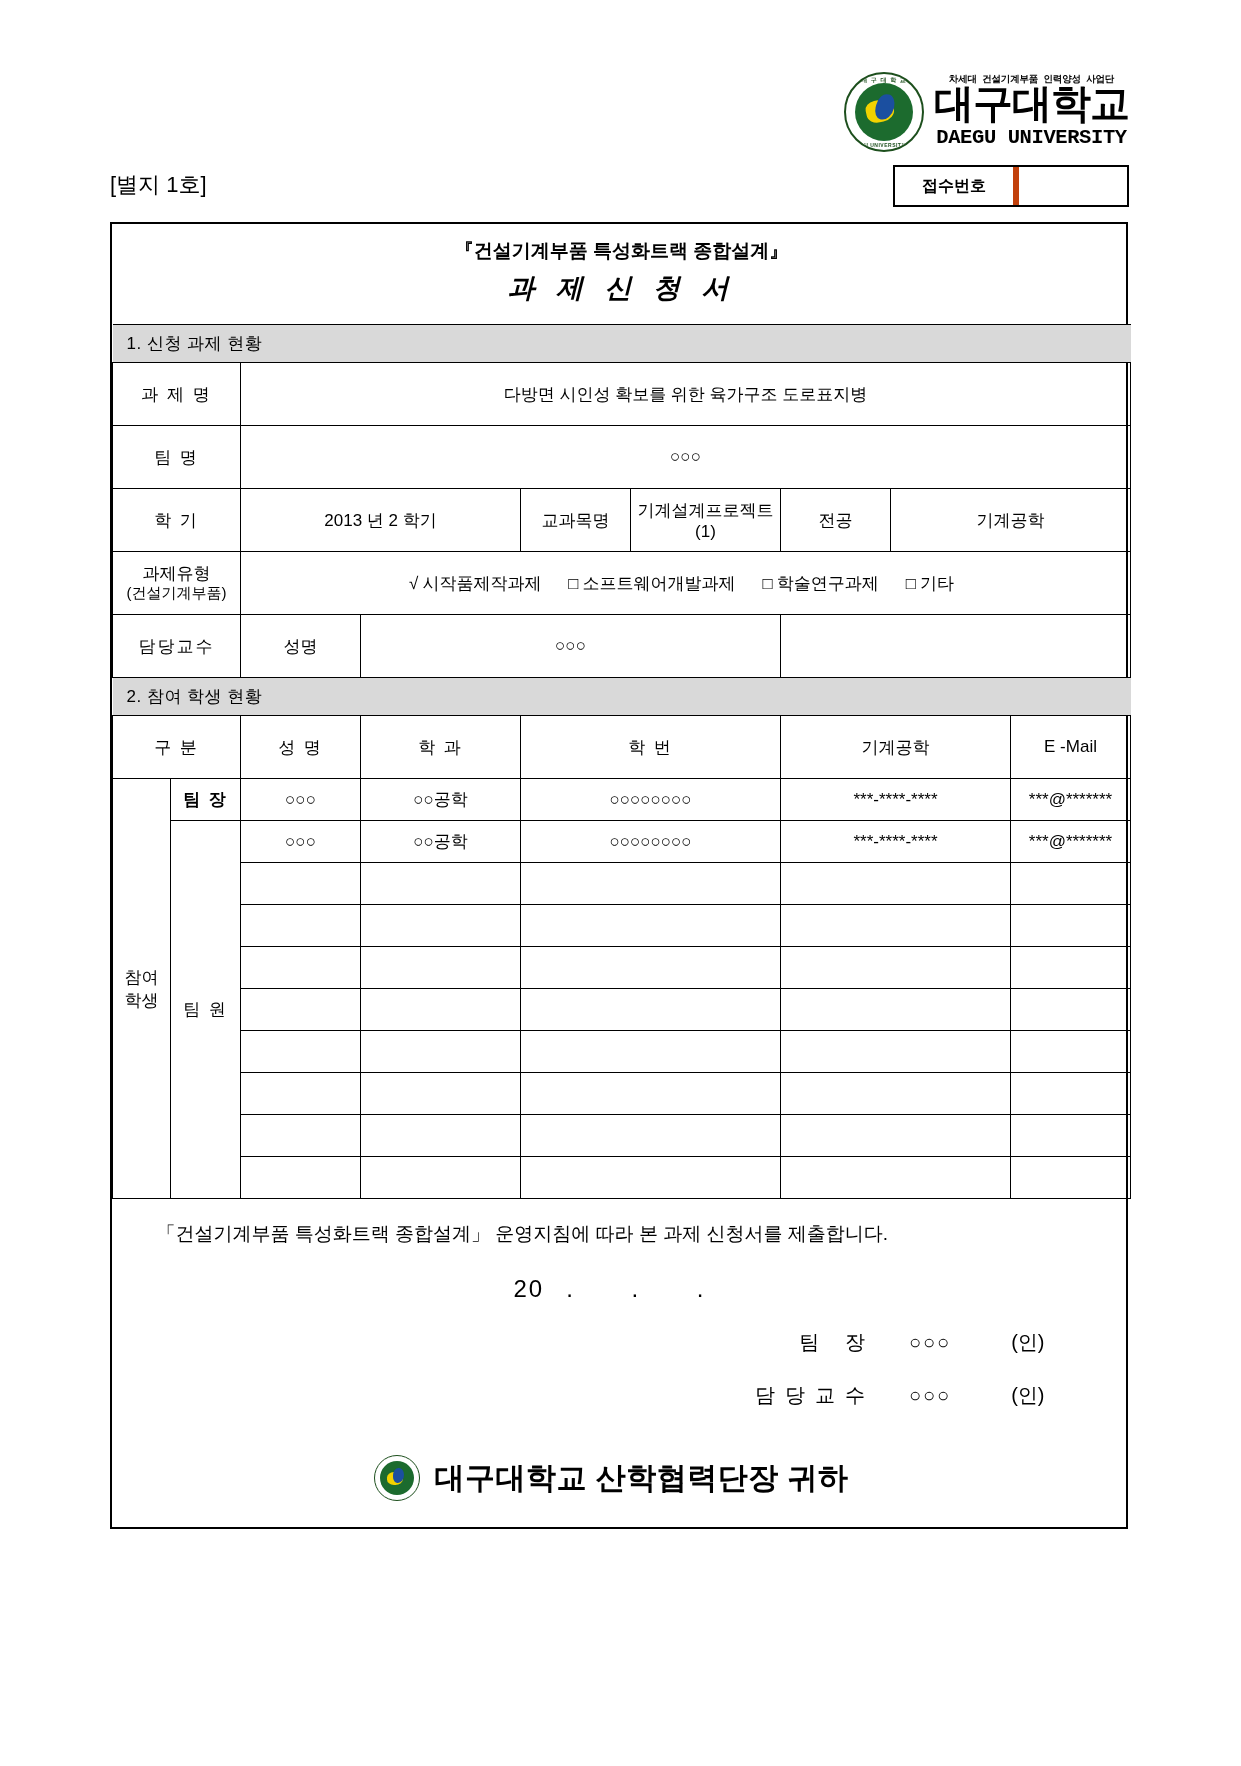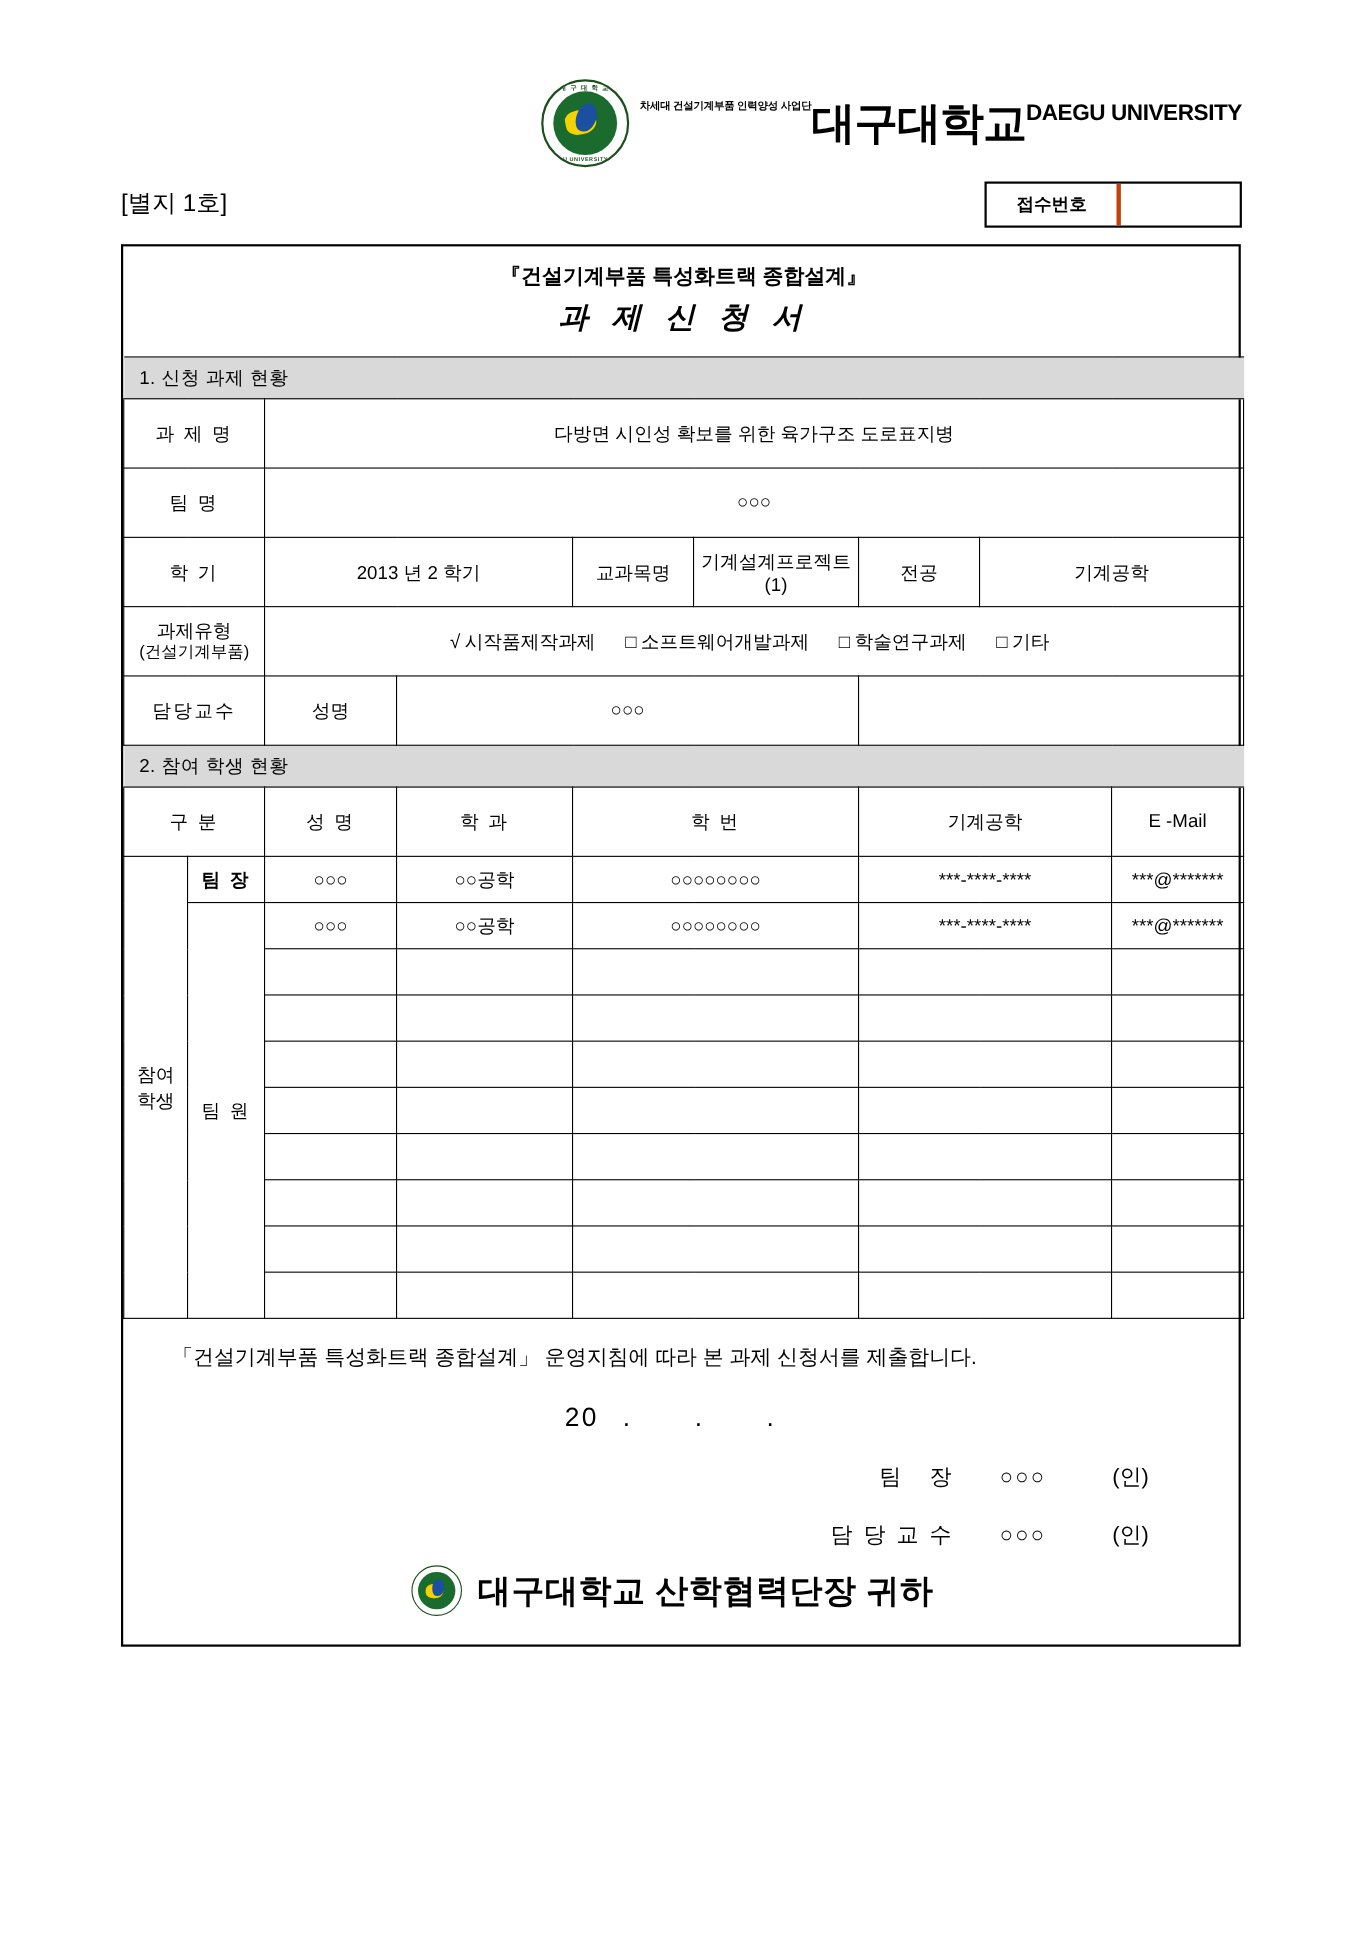--- a/index.html
+++ b/index.html
@@ -71,23 +71,24 @@
     text-align: center;
     font-size: 6px;
     letter-spacing: 1px;
     color: #1d4f1d;
     font-weight: bold;
   }
   .logo-seal .ring-text-top { top: 2px; }
   .logo-seal .ring-text-bottom { bottom: 2px; font-size: 5px; letter-spacing: .5px;}
   .logo-words {
     display: flex;
-    flex-direction: row;
-    align-items: flex-start;
+    flex-direction: column;
+    align-items: center;
     line-height: 1.04;
+    font-family: Liberation Mono, monospace;
   }
   .logo-tagline {
     font-size: 9.5px;
     font-weight: bold;
     letter-spacing: -0.2px;
     margin-bottom: 2px;
   }
   .logo-kr {
     font-size: 40px;
     font-weight: bold;
@@ -112,21 +113,21 @@
   .receipt-box {
     position: absolute;
     right: 112px;
     top: 165px;
     display: flex;
     border: 2px solid #000;
     height: 38px;
   }
   .receipt-label {
     width: 118px;
-    border-right: 4px solid #c2410c;
+    border-right: 6px solid #c2410c;
     display: flex;
     align-items: center;
     justify-content: center;
     font-size: 16px;
     font-weight: bold;
   }
   .receipt-value {
     width: 108px;
   }
 
@@ -221,21 +222,21 @@
   .sign-line {
     margin-top: 26px;
     text-align: right;
     font-size: 20px;
     padding-right: 60px;
   }
   .sign-line .who { letter-spacing: 10px; }
   .sign-line .nm { margin-left: 34px; letter-spacing: 2px; }
   .sign-line .seal { margin-left: 60px; }
   .to-line {
-    margin-top: 14px;
+    margin-top: 46px;
     display: flex;
     align-items: center;
     justify-content: center;
     gap: 14px;
     padding-right: 20px;
   }
   .to-seal {
     width: 44px; height: 44px;
     border-radius: 50%;
     border: 1.5px solid #1d4f1d;

